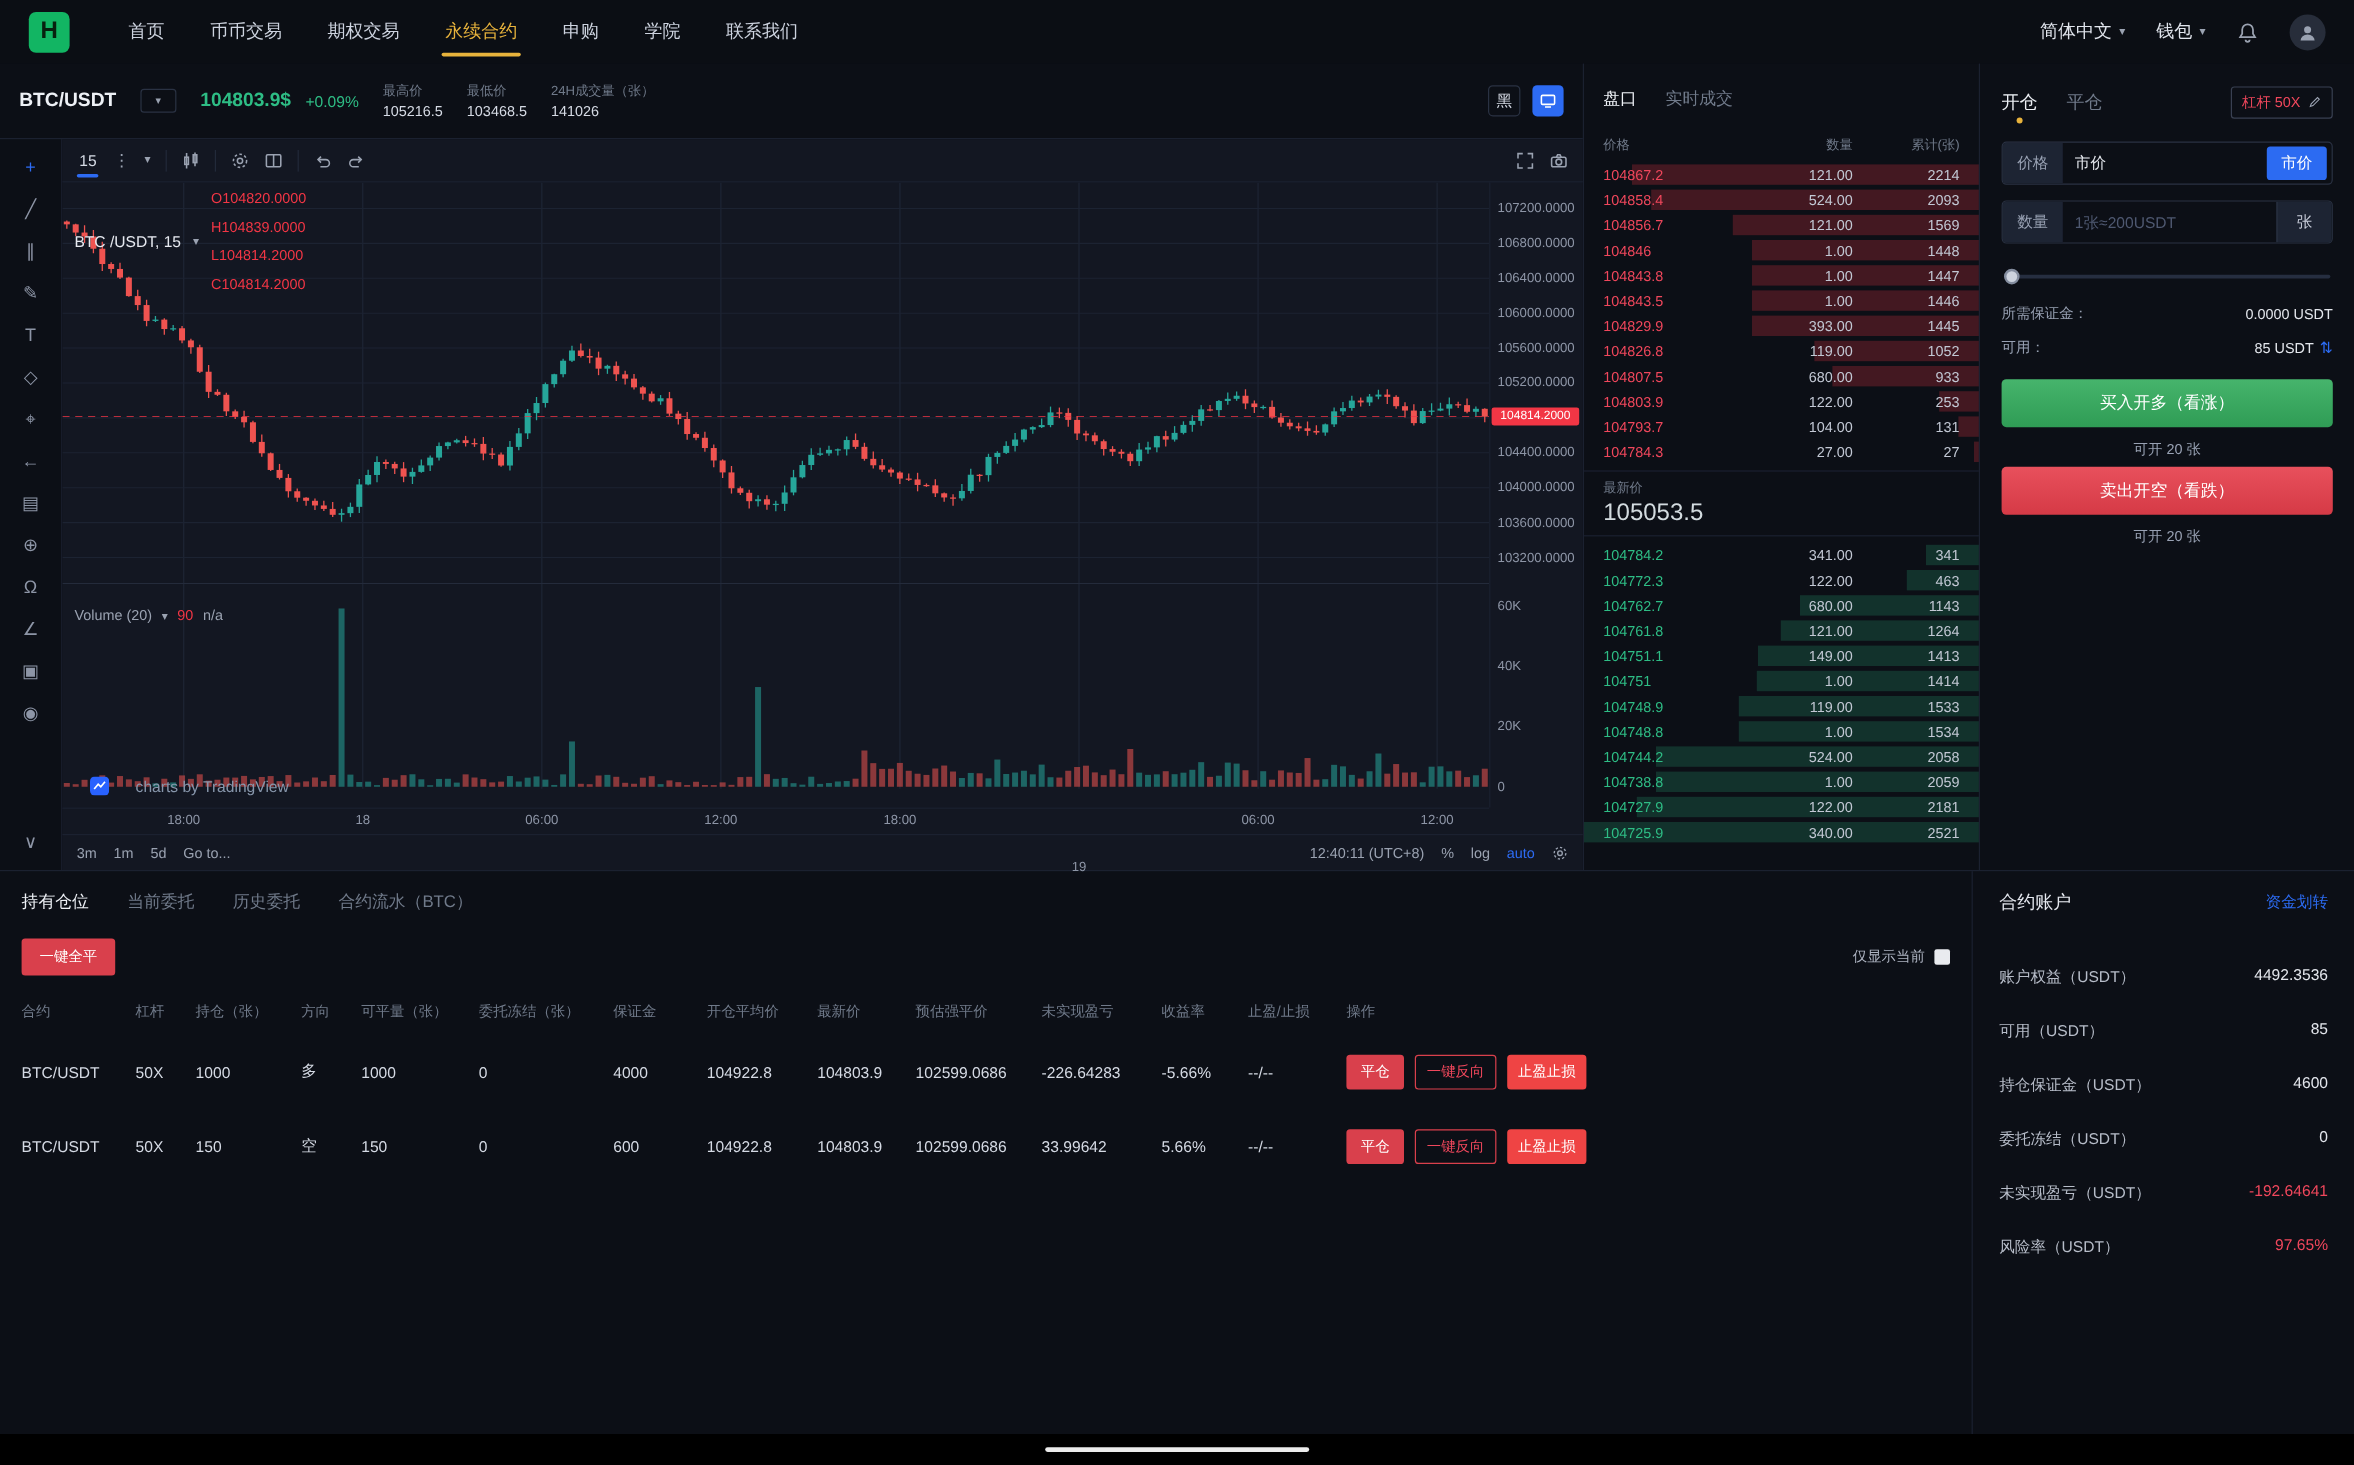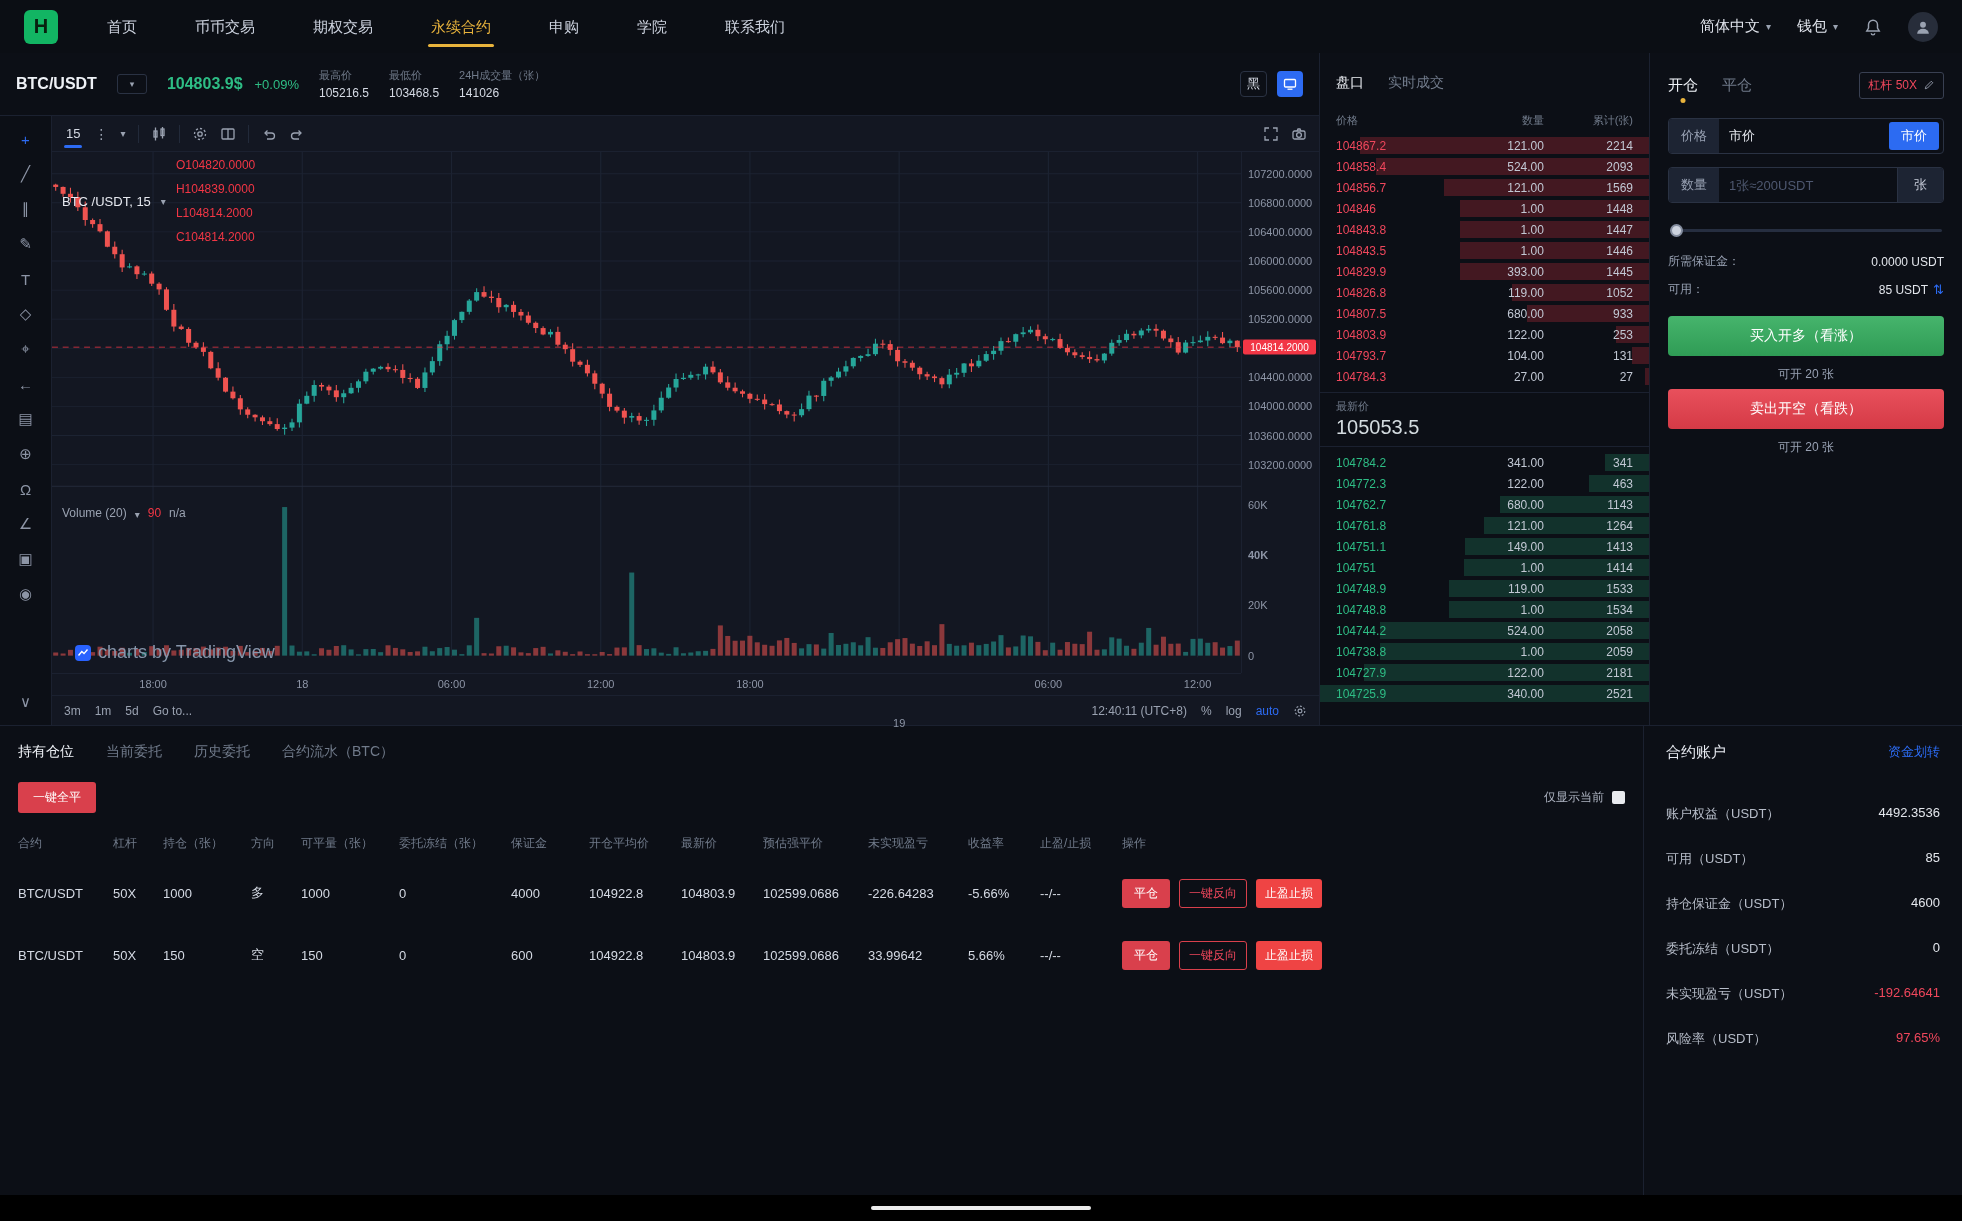--- a/index.html
+++ b/index.html
@@ -3,21 +3,21 @@
 <meta charset="utf-8">
 <style>
   * { box-sizing: border-box; margin: 0; padding: 0; }
   html,body { background:#0c0f16; }
   body { font-family:"Liberation Sans","DejaVu Sans",sans-serif; color:#d5dae4; overflow:hidden; }
   .app { width:1962px; height:1221px; display:flex; flex-direction:column; background:#0c0f16; }
 
   
   .topbar { height:53px; flex:none; display:flex; align-items:center; padding:0 24px; background:#0b0e14; }
   .logo { width:34px; height:34px; border-radius:6px; background:#12b563; color:#08210f; font-weight:800; font-size:20px; display:flex; align-items:center; justify-content:center; }
-  .mainnav { display:flex; margin-left:30px; height:53px;gap:20px; }
+  .mainnav { display:flex; margin-left:30px; height:53px; }
   .nav-item { padding:0 19px; line-height:53px; font-size:15px; color:#cdd3df; position:relative; cursor:pointer; white-space:nowrap; }
   .nav-item.active { color:#e8b33c; }
   .nav-item.active::after { content:""; position:absolute; left:16px; right:16px; bottom:6px; height:3px; border-radius:2px; background:#e8b33c; }
   .topbar-right { margin-left:auto; display:flex; align-items:center; gap:26px; font-size:15px; color:#e0e4ec; }
   .menu-chip { display:flex; align-items:center; gap:6px; cursor:pointer; }
   .caret { font-size:10px; color:#9aa2b1; }
   .avatar { width:30px; height:30px; border-radius:50%; background:#272d3a; display:flex; align-items:center; justify-content:center; }
 
   
   .main-row { height:672px; flex:none; display:flex; min-width:0; }
@@ -56,21 +56,21 @@
   .axis-label { position:absolute; left:6px; transform:translateY(-50%); font-size:11px; color:#8d95a6; white-space:nowrap; }
   .price-tag { position:absolute; left:1px; right:3px; transform:translateY(-50%); background:#f23645; color:#fff; font-size:10px; padding:2px 2px; border-radius:2px; text-align:center; z-index:2; }
   .time-axis { position:absolute; left:0; right:78px; bottom:0; height:22px; border-top:1px solid #1b2130; }
   .time-label { position:absolute; top:4px; transform:translateX(-50%); font-size:11px; color:#8d95a6; }
 
   .chart-legend { position:absolute; top:6px; left:10px; display:flex; align-items:center; gap:10px; z-index:2; }
   .legend-symbol { font-size:13px; color:#e6e9f0; }
   .ohlc-v { font-size:12px; color:#f23645; }
   .vol-legend { position:absolute; top:calc(64.2% + 5px); left:10px; display:flex; align-items:flex-end; gap:8px; z-index:2; font-size:12px; color:#9aa2b1; }
   .vol-val { color:#f23645; }
-  .watermark { position:absolute; left:10px; bottom:32px; display:flex; align-items:center; gap:7px; font-size:18px; color:#8796ab; z-index:2;padding-left:13px; }
+  .watermark { position:absolute; left:10px; bottom:32px; display:flex; align-items:center; gap:22px; font-size:13px; color:#8796ab; z-index:2;padding-left:13px; }
 
   .chart-bottombar { height:30px; flex:none; display:flex; align-items:center; gap:14px; padding:0 12px; border-top:1px solid #1b2130; font-size:12px; color:#9aa2b1; }
   .cb-btn { cursor:pointer; }
   .cb-btn.blue { color:#2d6bf3; }
   .cb-group { display:flex; gap:14px; align-items:center; }
   .cb-clock { margin-left:auto; }
 
   
   .orderbook-col { width:330px; flex:none; border-right:1px solid #1b2130; display:flex; flex-direction:column; }
   .ob-tabs { height:60px; flex:none; display:flex; align-items:center; gap:24px; padding:0 16px; font-size:14px; }
@@ -832,21 +832,21 @@
                 <div class="axis-label" style="top: 15.3333%;">106400.0000</div>
                 <div class="axis-label" style="top: 20.9167%;">106000.0000</div>
                 <div class="axis-label" style="top: 26.5%;">105600.0000</div>
                 <div class="axis-label" style="top: 32.0833%;">105200.0000</div>
                 <div class="axis-label" style="top: 37.6667%;">104800.0000</div>
                 <div class="axis-label" style="top: 43.25%;">104400.0000</div>
                 <div class="axis-label" style="top: 48.8333%;">104000.0000</div>
                 <div class="axis-label" style="top: 54.4167%;">103600.0000</div>
                 <div class="axis-label" style="top: 60%;">103200.0000</div>
                 <div class="axis-label" style="top: 67.6667%;">60K</div>
-                <div class="axis-label" style="top: 77.3333%; font-weight: bold;">40K</div>
+                <div class="axis-label" style="top: 77.3333%;">40K</div>
                 <div class="axis-label" style="top: 87%;">20K</div>
                 <div class="axis-label" style="top: 96.6667%;">0</div>
               </div>
             <div class="time-axis" id="timeAxis">
                 <div class="time-label" style="left: 8.5%;">18:00</div>
                 <div class="time-label" style="left: 21.05%;">18</div>
                 <div class="time-label" style="left: 33.6%;">06:00</div>
                 <div class="time-label" style="left: 46.15%;">12:00</div>
                 <div class="time-label" style="left: 58.7%;">18:00</div>
                 <div class="time-label" style="left: 71.25%; margin-top: 39px;">19</div>

